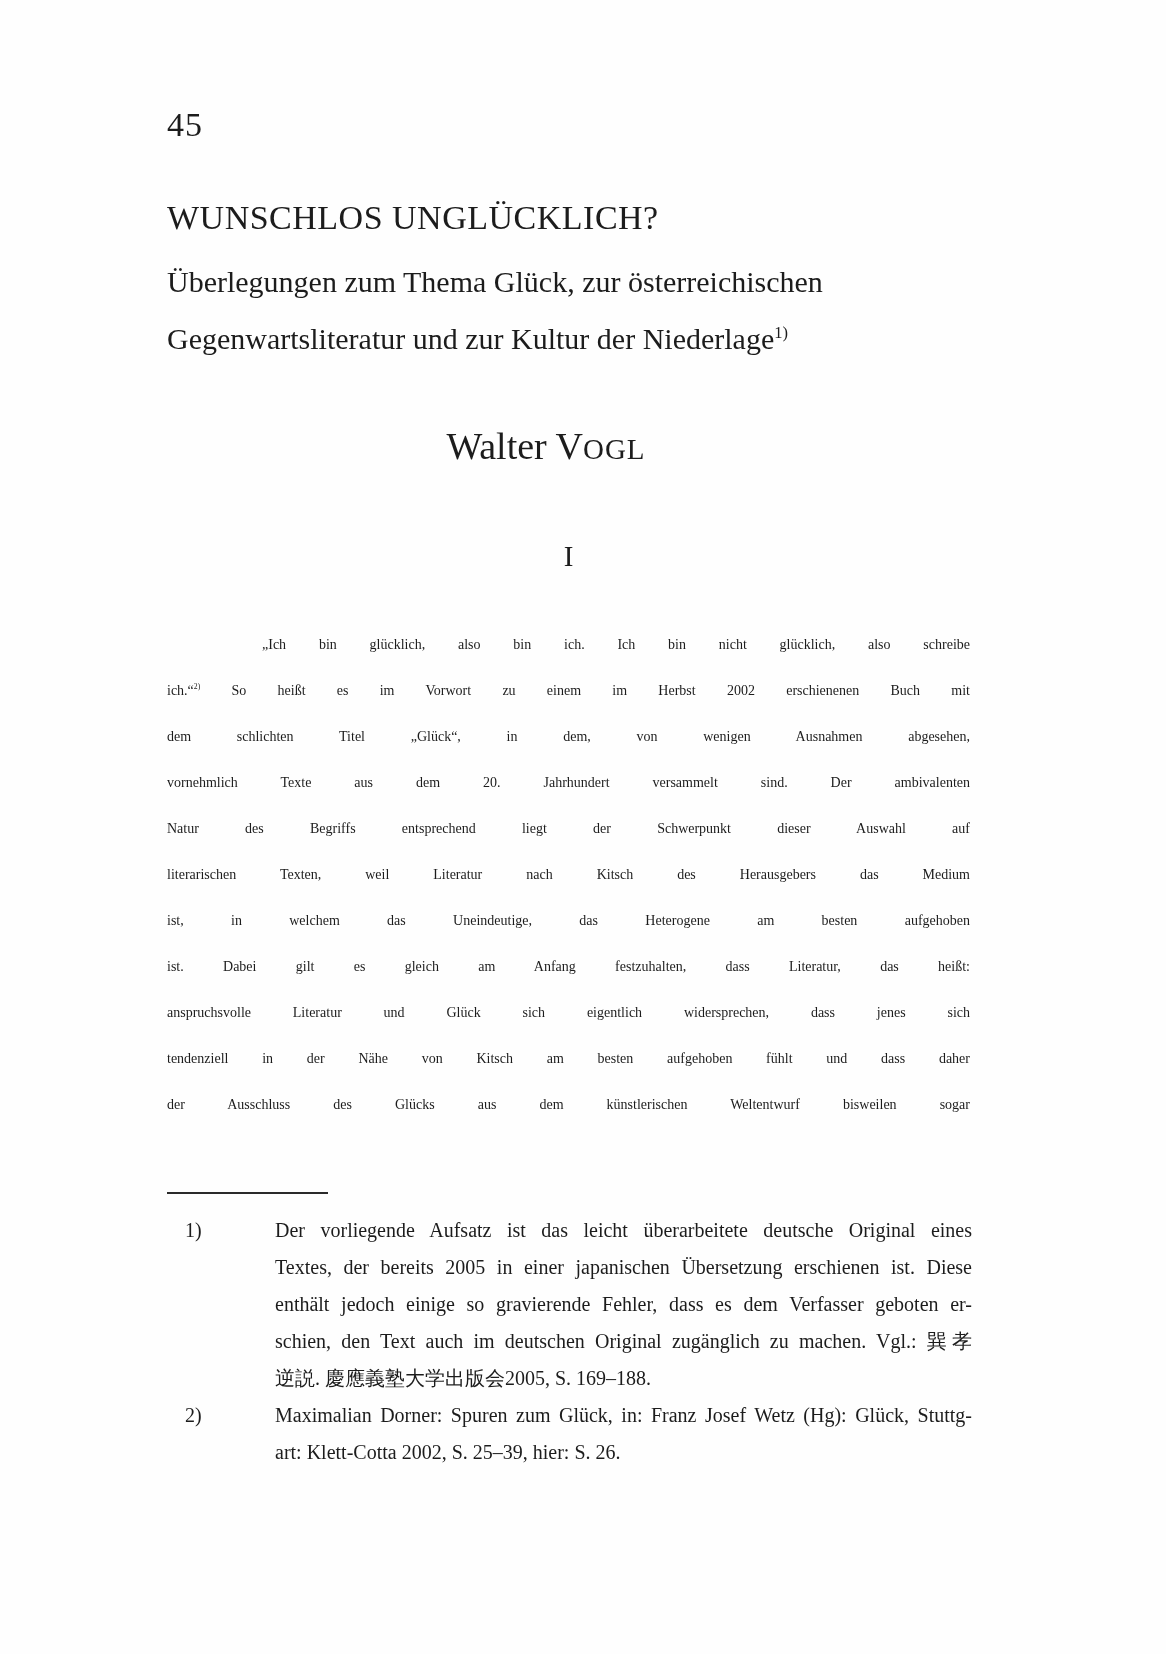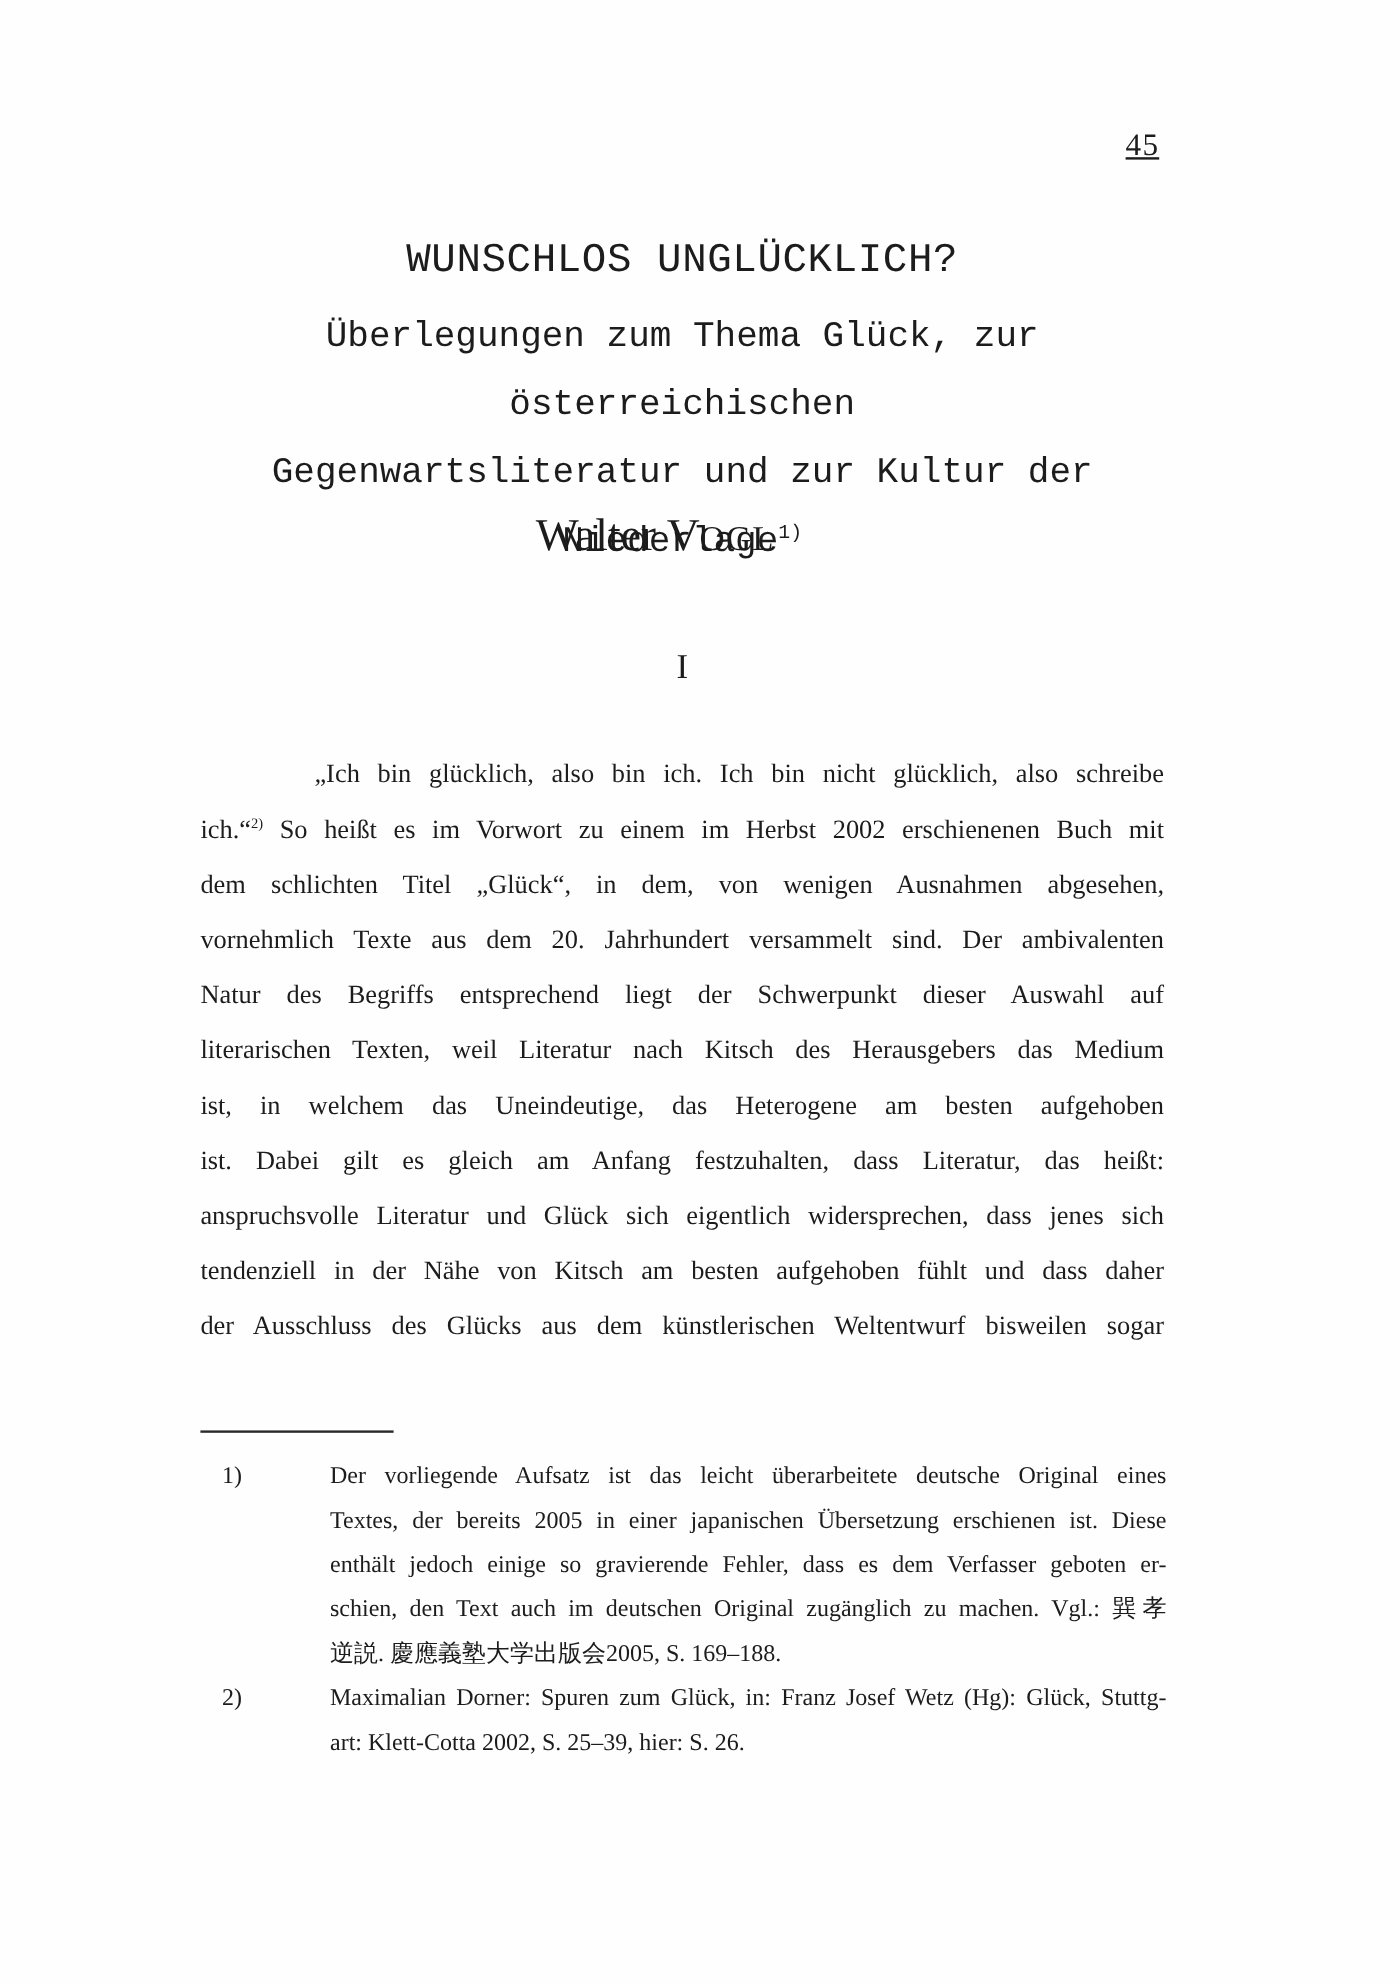--- a/index.html
+++ b/index.html
@@ -15,32 +15,28 @@
     background: #fefefe;
     color: #1c1c1c;
     font-family: "Liberation Serif", "DejaVu Serif", serif;
     overflow: hidden;
   }
   .page-number {
     position: absolute;
     top: 106px;
     left: 167px;
     width: 799px;
-    text-align: right;
-    font-size: 26px;
+    font-size: 34px;
     letter-spacing: 1px;
-    text-decoration: underline;
   }
   .header {
     position: absolute;
     top: 196px;
     left: 167px;
     width: 803px;
-    text-align: center;
-    font-family: Liberation Mono, monospace;
   }
   .title {
     font-size: 34px;
     line-height: 44px;
     font-weight: normal;
     margin: 0;
     letter-spacing: 0.5px;
   }
   .subtitle {
     margin-top: 13px;
@@ -72,21 +68,21 @@
     left: 167px;
     width: 803px;
     text-align: center;
     font-size: 29px;
   }
   .body-text {
     position: absolute;
     top: 622px;
     left: 167px;
     width: 803px;
-    font-size: 22px;
+    font-size: 14px;
   }
   .jline {
     line-height: 46px;
     text-align: justify;
     text-align-last: justify;
     white-space: nowrap;
   }
   .jline.indent {
     padding-left: 95px;
   }

